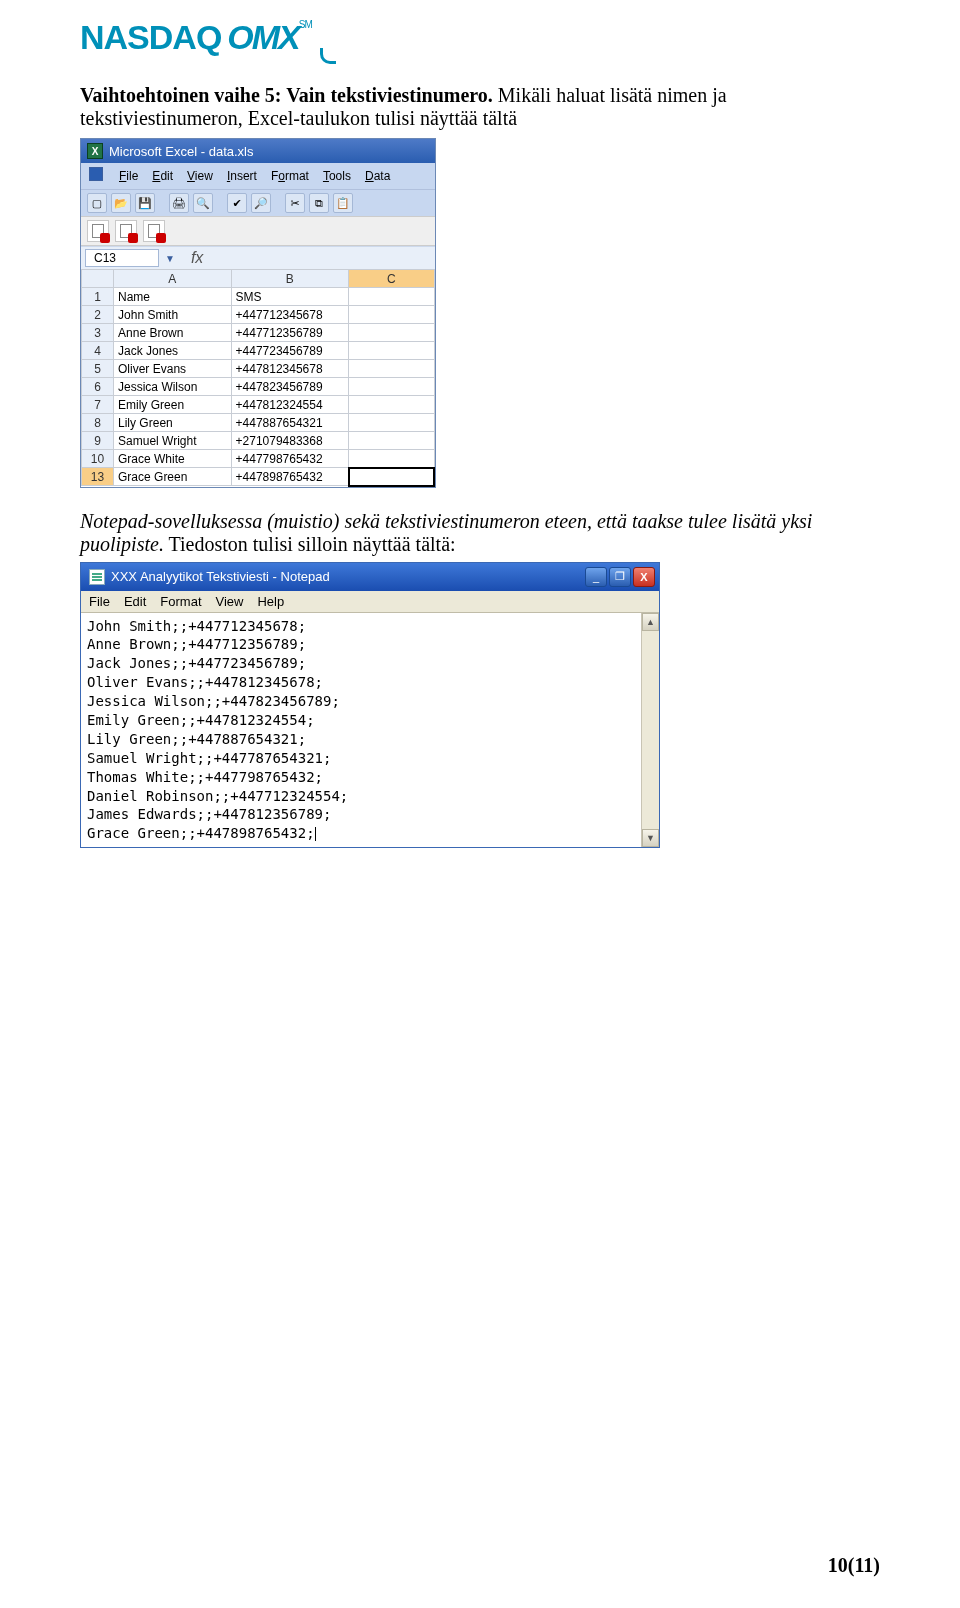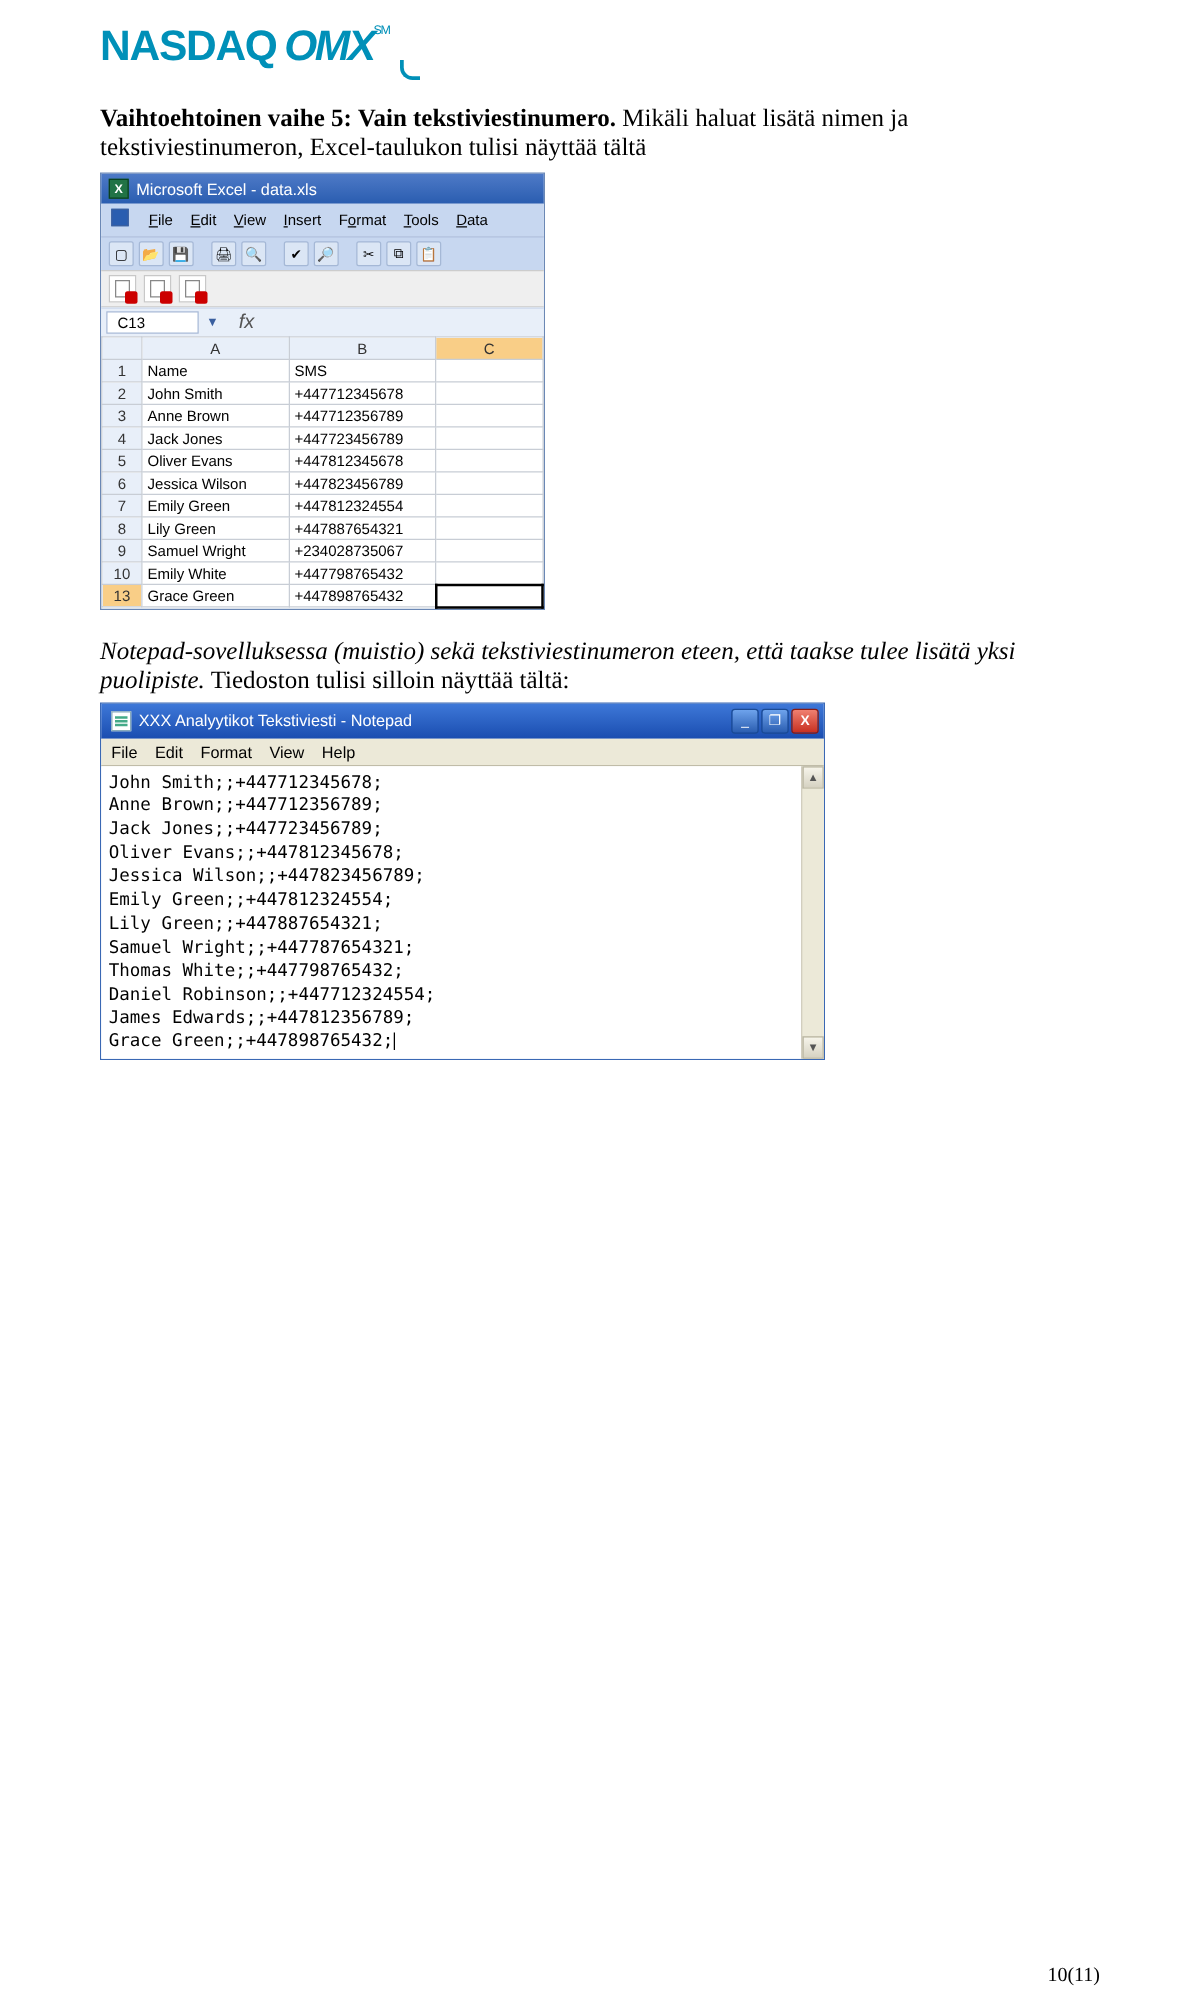--- a/index.html
+++ b/index.html
@@ -305,22 +305,23 @@
     display: flex; align-items: center; justify-content: center;
     font-size: 9px; color: #555;
   }
   .scrolltrack { flex: 1; background: #ece9d8; }
 
   .cursor { display: inline-block; border-left: 1px solid #000; height: 14px; vertical-align: middle; }
 
   .footer {
     position: absolute;
     right: 80px;
-    bottom: 18px;
-    font-size: 16px;
+    bottom: 31px;
+    font-size: 20px;
+    font-weight: bold;
   }
 </style>
 </head>
 <body>
 
 <div class="page">
 
   <div class="logo-wrap">
     <span class="logo">
       <span>NASDAQ</span><span class="omx">OMX</span><span class="sm">SM</span>
@@ -441,26 +442,26 @@
           </tr>
           <tr>
             <td class="rowhdr">8</td>
             <td>Lily Green</td>
             <td>+447887654321</td>
             <td></td>
           </tr>
           <tr>
             <td class="rowhdr">9</td>
             <td>Samuel Wright</td>
-            <td>+234028735067</td>
+            <td>+271079483368</td>
             <td></td>
           </tr>
           <tr>
             <td class="rowhdr">10</td>
-            <td>Emily White</td>
+            <td>Grace White</td>
             <td>+447798765432</td>
             <td></td>
           </tr>
           <tr>
             <td class="rowhdr sel-rowhdr">13</td>
             <td>Grace Green</td>
             <td>+447898765432</td>
             <td class="active-cell"></td>
           </tr>
         </tbody>

